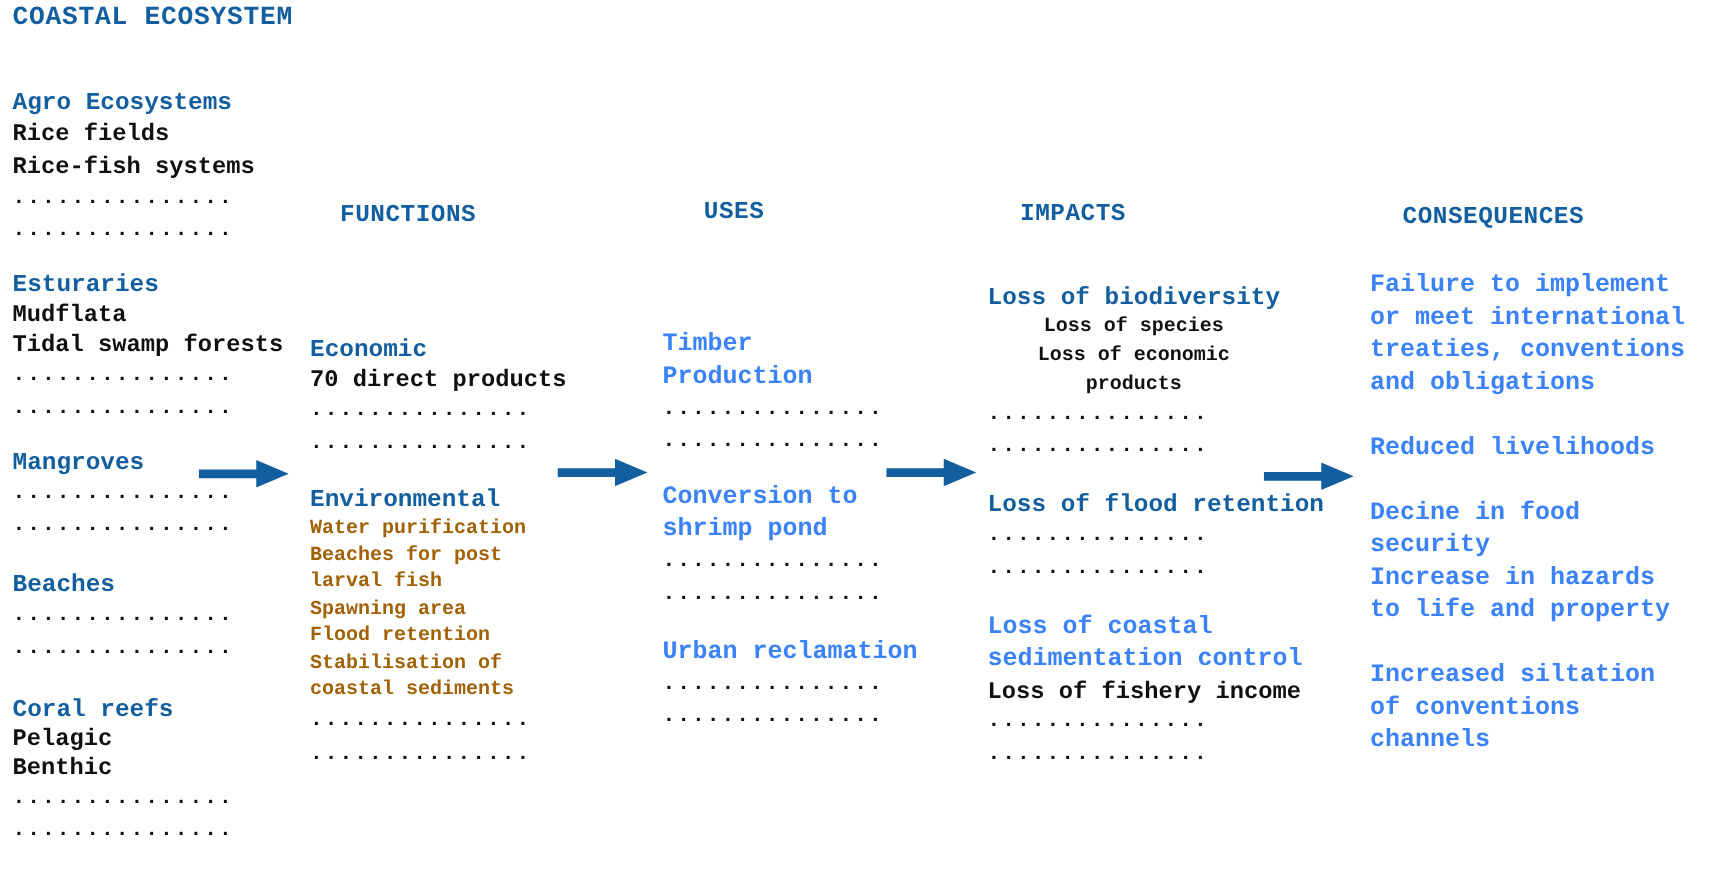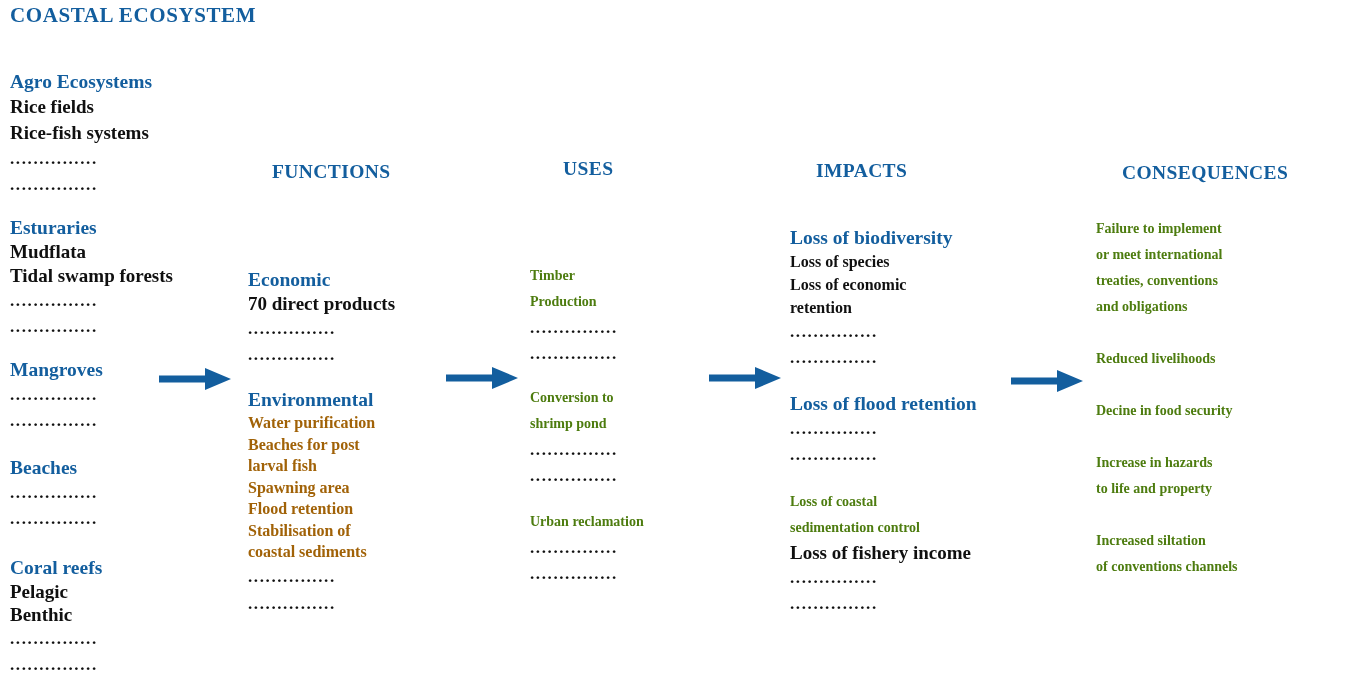--- a/index.html
+++ b/index.html
@@ -1,31 +1,31 @@
 <!DOCTYPE html>
 <html><head>
 <meta charset="utf-8">
 <style>
   html,body{margin:0;padding:0;background:#ffffff;}
   .canvas{
     position:relative;width:1367px;height:700px;background:#ffffff;overflow:hidden;
-    font-family:Liberation Serif, serif;font-weight:bold;
+    font-family:Liberation Mono, monospace;font-weight:bold;
   }
   .title{
     position:absolute;left:10px;top:3px;color:#135e9e;font-size:21px;letter-spacing:.6px;
   }
   .col-header{
     position:absolute;color:#135e9e;font-size:19.5px;letter-spacing:.4px;margin-left:26px;
   }
   .block{position:absolute;}
   .h{color:#135e9e;font-size:19.5px;line-height:24px;}
-  .hl{color:#4d7c0f;font-size:14px;line-height:26px;}   
+  .hl{color:#3b82f6;font-size:20px;line-height:26px;}   
   .t{color:#101010;font-size:19px;line-height:26px;}      
   .t-tight{color:#a16207;font-size:16px;line-height:21.5px;} 
-  .t-mid{color:#101010;font-size:16px;line-height:23px;}  
+  .t-mid{color:#101010;font-size:16px;line-height:23px;text-align:center;}  
   .dots{color:#101010;font-size:17px;line-height:26px;letter-spacing:1.6px;white-space:nowrap;}
   .dots.tall{line-height:27px;}
   .arrow{position:absolute;width:72px;height:22px;}
   .arrow svg{display:block;}
 </style>
 </head>
 <body>
 
 <div class="canvas">
 
@@ -109,21 +109,21 @@
   <div class="block" style="left:530px;top:509px">
     <div class="hl">Urban reclamation</div>
     <div class="dots">...............</div>
     <div class="dots">...............</div>
   </div>
 
   <div class="block" style="left:790px;top:226px">
     <div class="h">Loss of biodiversity</div>
     <div class="t-mid">Loss of species</div>
     <div class="t-mid">Loss of economic</div>
-    <div class="t-mid">retention</div>
+    <div class="t-mid">products</div>
     <div class="dots">...............</div>
     <div class="dots">...............</div>
   </div>
 
   <div class="block" style="left:790px;top:392px">
     <div class="h">Loss of flood retention</div>
     <div class="dots">...............</div>
     <div class="dots">...............</div>
   </div>
 

